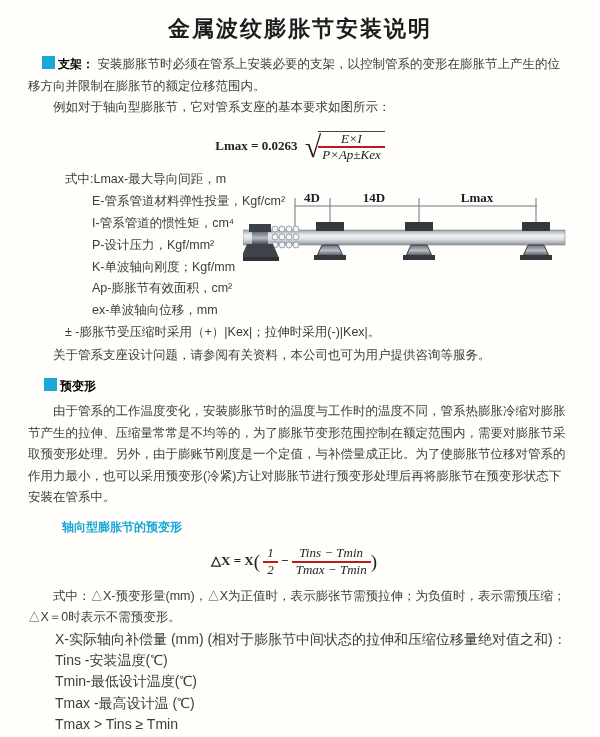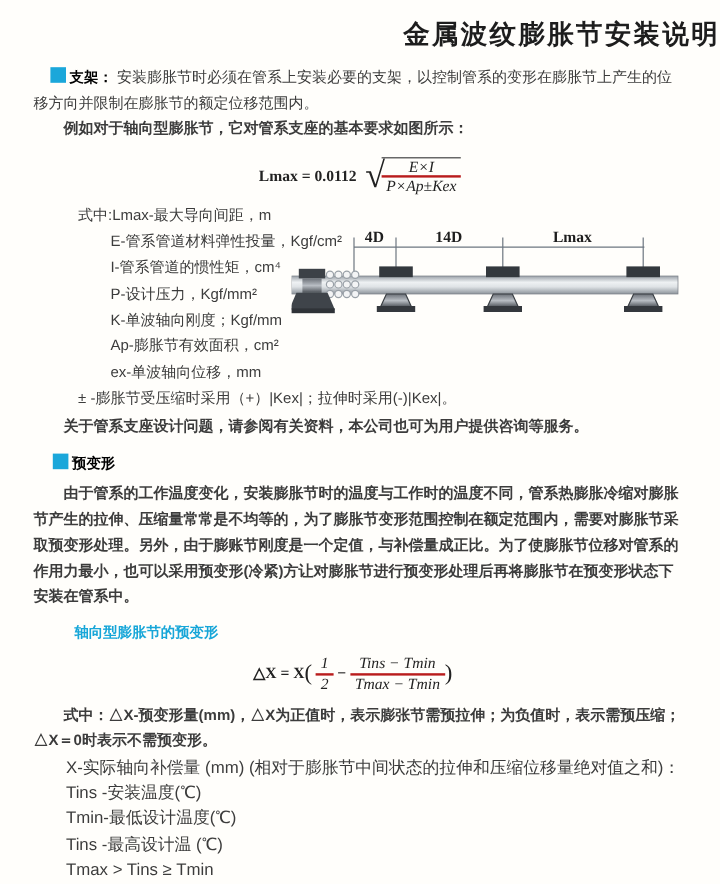--- a/index.html
+++ b/index.html
@@ -6,31 +6,31 @@
   body{
     width:600px;height:737px;
     background:#fffefb;
     font-family:"Liberation Sans",sans-serif;
     color:#3a3a3a;
     overflow:hidden;
     position:relative;
   }
   .page{position:relative;width:600px;height:737px;}
   .doc-title{
-    text-align:right;
+    text-align:center;
     font-size:22px;
     font-weight:bold;
     color:#1d1d1d;
     letter-spacing:2px;
     padding-top:14px;
     margin:0 0 10px 0;
   }
   .para{margin:0 28px;font-size:12.5px;line-height:21.5px;color:#3c3c3c;}
   .para-first-line{ text-indent:14px; }
-  .indent2{text-indent:2em;font-weight:bold;}
+  .indent2{text-indent:2em;}
   .section-heading{
     color:#000000;font-size:12px;font-weight:bold;white-space:nowrap;
   }
   .blue-square{
     display:inline-block;width:13px;height:13px;background:#1ba7da;
     margin-right:3px;vertical-align:-1px;
   }
   .sub-heading{
     color:#17a6d8;font-size:12px;font-weight:bold;
     margin:10px 0 6px 62px;
@@ -74,21 +74,21 @@
 
   <h1 class="doc-title">金属波纹膨胀节安装说明</h1>
 
   <p class="para para-first-line">
     <span class="section-heading"><span class="blue-square"></span><span>支架：</span></span>
     <span>安装膨胀节时必须在管系上安装必要的支架，以控制管系的变形在膨胀节上产生的位移方向并限制在膨胀节的额定位移范围内。</span>
   </p>
   <p class="para indent2">例如对于轴向型膨胀节，它对管系支座的基本要求如图所示：</p>
 
   <div class="formula lmax-formula">
-    <span>Lmax = 0.0112</span>
+    <span>Lmax = 0.0263</span>
     <span class="sqrt-sign">√</span><span class="frac radicand">
         <span class="num">E×I</span>
         <span class="den">P×Ap±Kex</span>
       </span>
   </div>
 
   <div class="def-list">
     <div class="def-line">式中:Lmax-最大导向间距，m</div>
     <div class="def-line ind">E-管系管道材料弹性投量，Kgf/cm²</div>
     <div class="def-line ind">I-管系管道的惯性矩，cm⁴</div>
@@ -190,17 +190,17 @@
         <span class="den">Tmax − Tmin</span>
       </span><span class="paren">)</span>
   </div>
 
   <p class="para indent2">式中：△X-预变形量(mm)，△X为正值时，表示膨张节需预拉伸；为负值时，表示需预压缩；△X＝0时表示不需预变形。</p>
 
   <div class="temp-list">
     <div class="temp-line">X-实际轴向补偿量 (mm) (相对于膨胀节中间状态的拉伸和压缩位移量绝对值之和)：</div>
     <div class="temp-line">Tins -安装温度(℃)</div>
     <div class="temp-line">Tmin-最低设计温度(℃)</div>
-    <div class="temp-line">Tins -最高设计温 (℃)</div>
+    <div class="temp-line">Tmax -最高设计温 (℃)</div>
     <div class="temp-line">Tmax &gt; Tins ≥ Tmin</div>
   </div>
 
 </div>
 
 </body></html>

